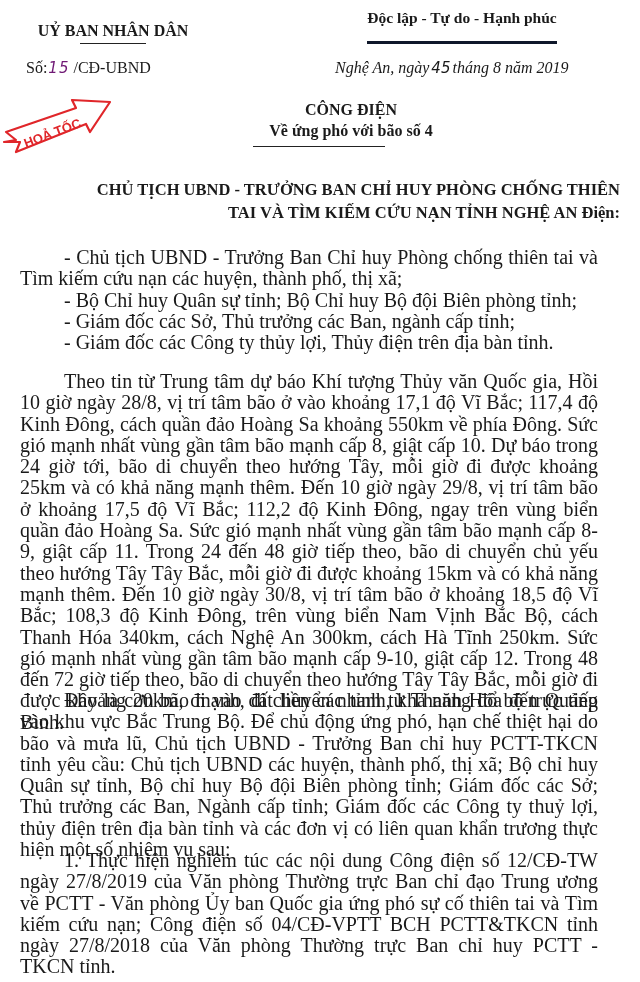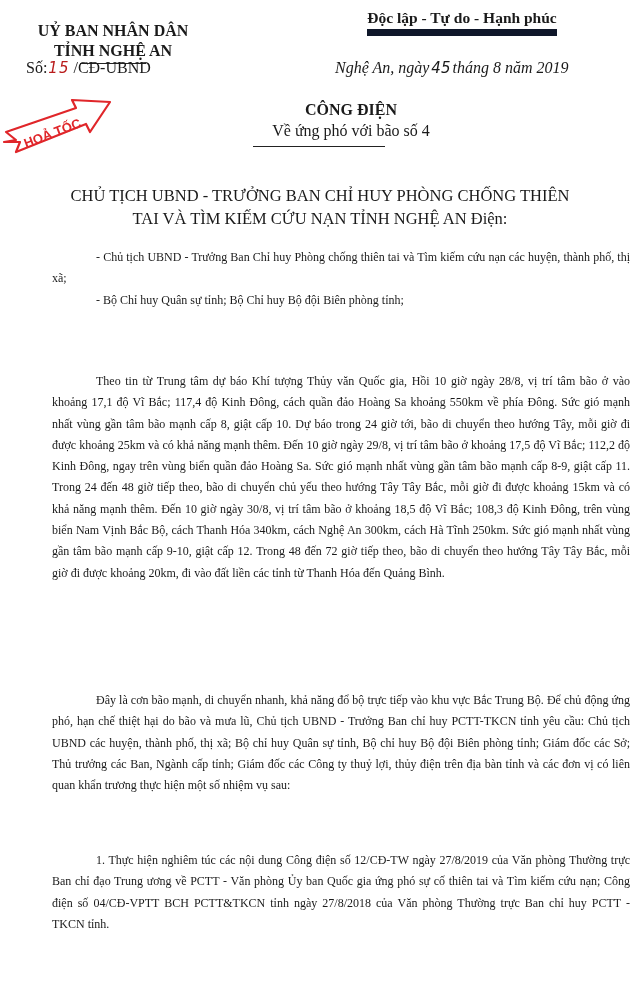--- a/index.html
+++ b/index.html
@@ -6,47 +6,46 @@
     body {
       width: 640px; height: 982px; background: #ffffff; position: relative; overflow: hidden;
       font-family: "Liberation Serif", "DejaVu Serif", serif; color: #1a1a1a;
     }
     .abs { position: absolute; }
     .hdr-left { left: 18px; top: 8px; width: 190px; text-align: center; margin-top: 13px; }
     .hdr-left .l1 { font-weight: bold; font-size: 16px; line-height: 20px; }
     .hdr-left .l2 { font-weight: bold; font-size: 16px; line-height: 20px; }
     .hdr-left .rule { width: 66px; height: 1px; background: #222; margin: 2px auto 0; }
     .so-line { left: 26px; top: 58px; font-size: 16px; line-height: 20px; }
-    .so-num { font-family: "DejaVu Sans", sans-serif; font-style: italic; font-size: 15px; color: #b91c1c; letter-spacing: 1px; margin: 0 4px 0 1px; }
+    .so-num { font-family: "DejaVu Sans", sans-serif; font-style: italic; font-size: 15px; color: #701a75; letter-spacing: 1px; margin: 0 4px 0 1px; }
     .hdr-right { left: 292px; top: 8px; width: 340px; text-align: center; }
     .hdr-right .r1 { font-weight: bold; font-size: 15.5px; line-height: 20px; white-space: nowrap; }
-    .hdr-right .r2 { font-weight: bold; font-size: 15.5px; line-height: 20px; display: inline-block; border-bottom: 7px solid #0f172a; padding-bottom: 1px; }
+    .hdr-right .r2 { font-weight: bold; font-size: 15.5px; line-height: 20px; display: inline-block; border-bottom: 3px solid #0f172a; padding-bottom: 13px; }
     .date-line { left: 335px; top: 58px; font-style: italic; font-size: 16px; line-height: 20px; white-space: nowrap; }
     .date-day { font-family: "DejaVu Sans", sans-serif; font-style: italic; font-size: 15px; margin: 0 2px; }
     .title-block { left: 0; top: 100px; width: 640px; text-align: center; }
     .title-block .t1 { font-weight: bold; font-size: 16px; line-height: 20px; margin-left: 62px; }
-    .title-block .t2 { font-weight: normal; font-size: 16px; line-height: 22px; margin-left: 62px; }
+    .title-block .t2 { font-weight: bold; font-size: 16px; line-height: 22px; margin-left: 62px; }
     .title-block .rule { width: 132px; height: 1px; background: #222; margin: 4px 0 0 253px; }
     .stamp { left: 2px; top: 96px; width: 116px; height: 64px; }
-    .addressee { left: 20px; top: 184px; width: 600px; text-align: center; font-weight: normal; font-size: 16.5px; line-height: 23px; }
-    .body-text { left: 52px; width: 578px; font-size: 12px; line-height: 21.3px; text-align: justify; }
+    .addressee { left: 20px; top: 178px; width: 600px; text-align: right; font-weight: bold; font-size: 16.5px; line-height: 23px; }
+    .body-text { left: 20px; width: 578px; font-size: 20px; line-height: 21.3px; text-align: justify; }
     .recip { top: 247px; }
     .recip p { margin: 0; }
     .indent { text-indent: 44px; }
     .para1 { top: 371px; }
     .para2 { top: 690px; }
     .para3 { top: 850px; }
     .body-text p { margin: 0; }
   </style>
 </head>
 <body>
 
 <div class="abs hdr-left">
   <div class="l1">UỶ BAN NHÂN DÂN</div>
-  <div class="l2">TỈNH NGHỆ AN</div>
   <div class="rule"></div>
 </div>
 <div class="abs so-line">
   <span>Số:</span><span class="so-num">15</span><span>/CĐ-UBND</span>
 </div>
 
 <div class="abs hdr-right">
   <div class="r2">Độc lập - Tự do - Hạnh phúc</div>
 </div>
 <div class="abs date-line">
@@ -69,20 +68,22 @@
 </div>
 
 <div class="abs addressee">
   <div>CHỦ TỊCH UBND - TRƯỞNG BAN CHỈ HUY PHÒNG CHỐNG THIÊN</div>
   <div>TAI VÀ TÌM KIẾM CỨU NẠN TỈNH NGHỆ AN Điện:</div>
 </div>
 
 <div class="abs body-text recip">
   <p class="indent">- Chủ tịch UBND - Trưởng Ban Chỉ huy Phòng chống thiên tai và Tìm kiếm cứu nạn các huyện, thành phố, thị xã;</p>
   <p class="indent">- Bộ Chỉ huy Quân sự tỉnh; Bộ Chỉ huy Bộ đội Biên phòng tỉnh;</p>
+  <p class="indent">- Giám đốc các Sở, Thủ trưởng các Ban, ngành cấp tỉnh;</p>
+  <p class="indent">- Giám đốc các Công ty thủy lợi, Thủy điện trên địa bàn tỉnh.</p>
 </div>
 
 <div class="abs body-text para1">
   <p class="indent">Theo tin từ Trung tâm dự báo Khí tượng Thủy văn Quốc gia, Hồi 10 giờ ngày 28/8, vị trí tâm bão ở vào khoảng 17,1 độ Vĩ Bắc; 117,4 độ Kinh Đông, cách quần đảo Hoàng Sa khoảng 550km về phía Đông. Sức gió mạnh nhất vùng gần tâm bão mạnh cấp 8, giật cấp 10. Dự báo trong 24 giờ tới, bão di chuyển theo hướng Tây, mỗi giờ đi được khoảng 25km và có khả năng mạnh thêm. Đến 10 giờ ngày 29/8, vị trí tâm bão ở khoảng 17,5 độ Vĩ Bắc; 112,2 độ Kinh Đông, ngay trên vùng biển quần đảo Hoàng Sa. Sức gió mạnh nhất vùng gần tâm bão mạnh cấp 8-9, giật cấp 11. Trong 24 đến 48 giờ tiếp theo, bão di chuyển chủ yếu theo hướng Tây Tây Bắc, mỗi giờ đi được khoảng 15km và có khả năng mạnh thêm. Đến 10 giờ ngày 30/8, vị trí tâm bão ở khoảng 18,5 độ Vĩ Bắc; 108,3 độ Kinh Đông, trên vùng biển Nam Vịnh Bắc Bộ, cách Thanh Hóa 340km, cách Nghệ An 300km, cách Hà Tĩnh 250km. Sức gió mạnh nhất vùng gần tâm bão mạnh cấp 9-10, giật cấp 12. Trong 48 đến 72 giờ tiếp theo, bão di chuyển theo hướng Tây Tây Bắc, mỗi giờ đi được khoảng 20km, đi vào đất liền các tỉnh từ Thanh Hóa đến Quảng Bình.</p>
 </div>
 <div class="abs body-text para2">
   <p class="indent">Đây là cơn bão mạnh, di chuyển nhanh, khả năng đổ bộ trực tiếp vào khu vực Bắc Trung Bộ. Để chủ động ứng phó, hạn chế thiệt hại do bão và mưa lũ, Chủ tịch UBND - Trưởng Ban chỉ huy PCTT-TKCN tỉnh yêu cầu: Chủ tịch UBND các huyện, thành phố, thị xã; Bộ chỉ huy Quân sự tỉnh, Bộ chỉ huy Bộ đội Biên phòng tỉnh; Giám đốc các Sở; Thủ trưởng các Ban, Ngành cấp tỉnh; Giám đốc các Công ty thuỷ lợi, thủy điện trên địa bàn tỉnh và các đơn vị có liên quan khẩn trương thực hiện một số nhiệm vụ sau:</p>
 </div>
 <div class="abs body-text para3">
   <p class="indent">1. Thực hiện nghiêm túc các nội dung Công điện số 12/CĐ-TW ngày 27/8/2019 của Văn phòng Thường trực Ban chỉ đạo Trung ương về PCTT - Văn phòng Ủy ban Quốc gia ứng phó sự cố thiên tai và Tìm kiếm cứu nạn; Công điện số 04/CĐ-VPTT BCH PCTT&amp;TKCN tỉnh ngày 27/8/2018 của Văn phòng Thường trực Ban chỉ huy PCTT - TKCN tỉnh.</p>

